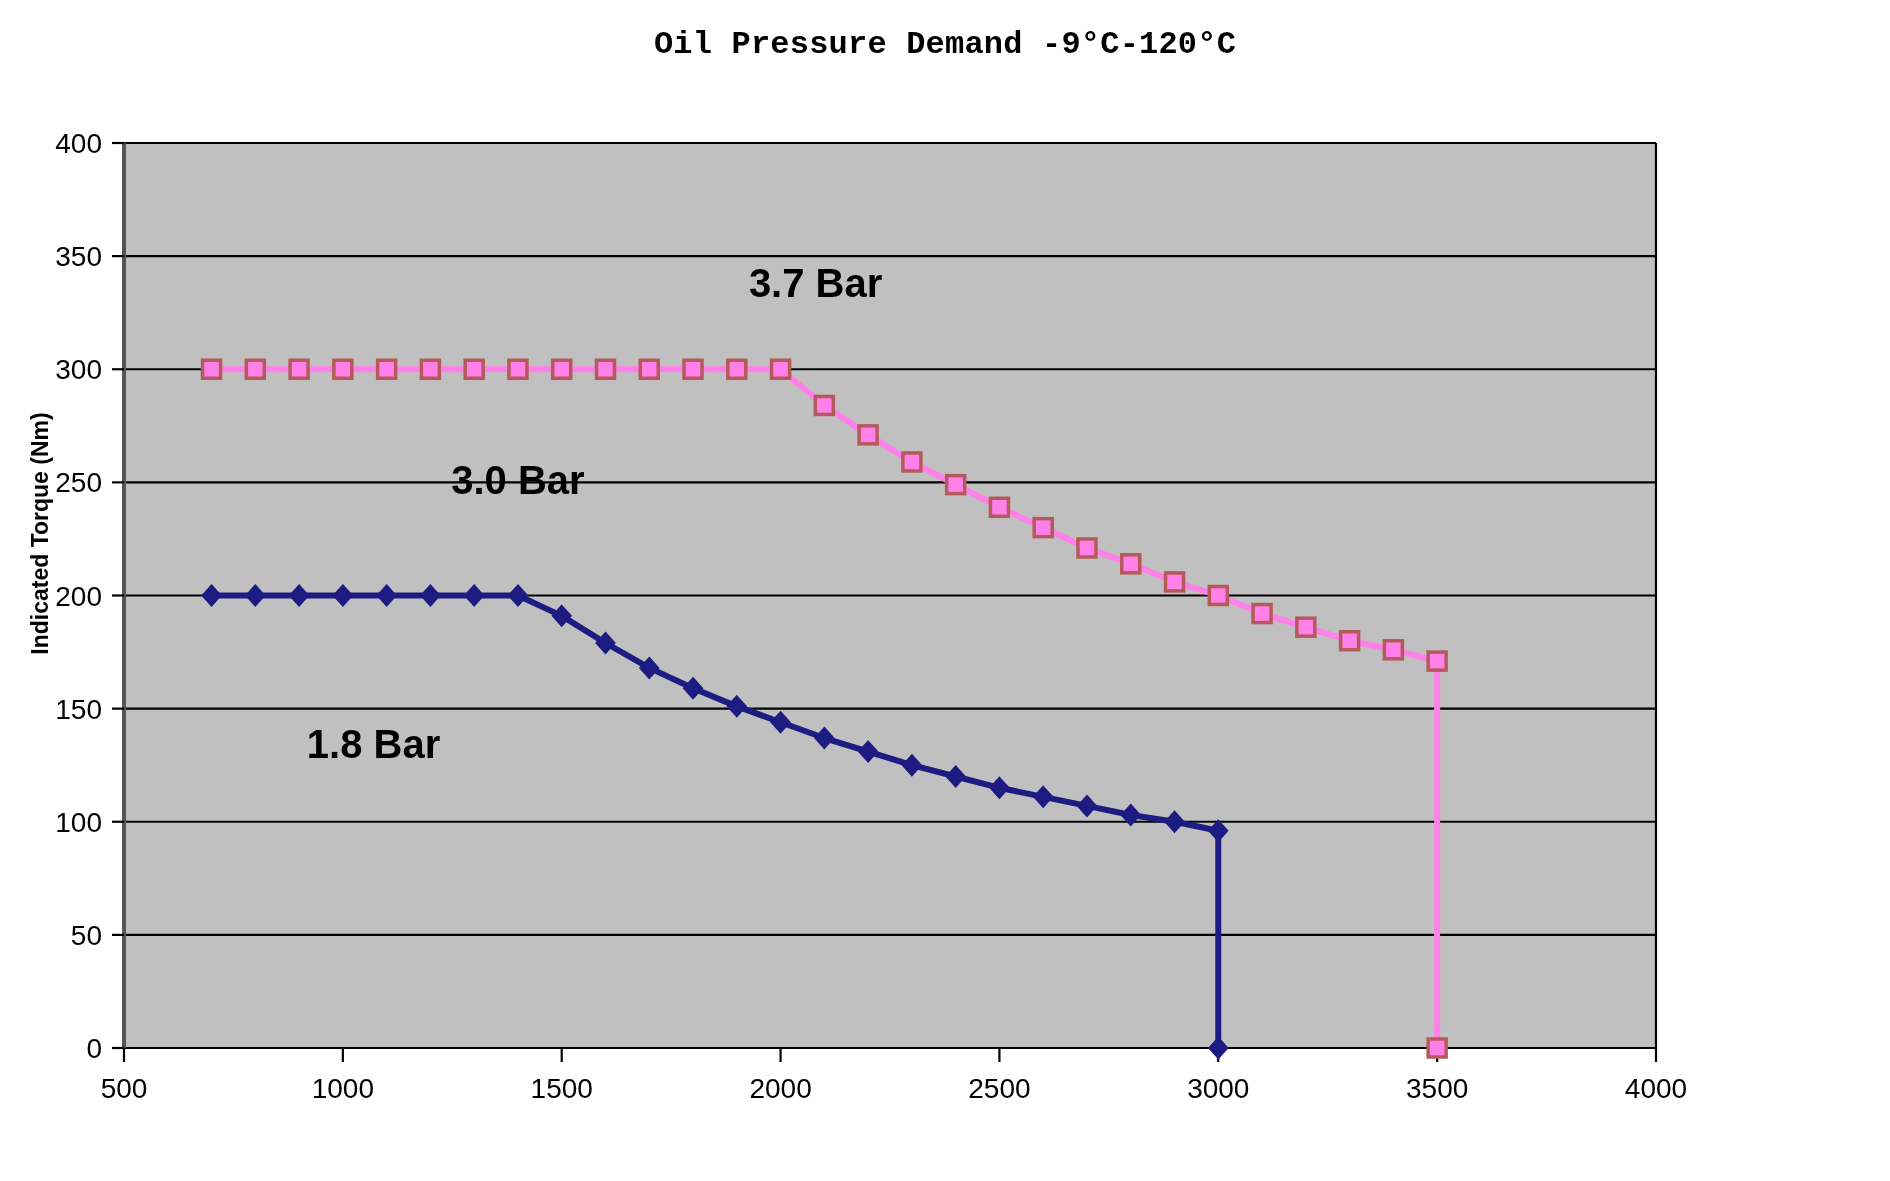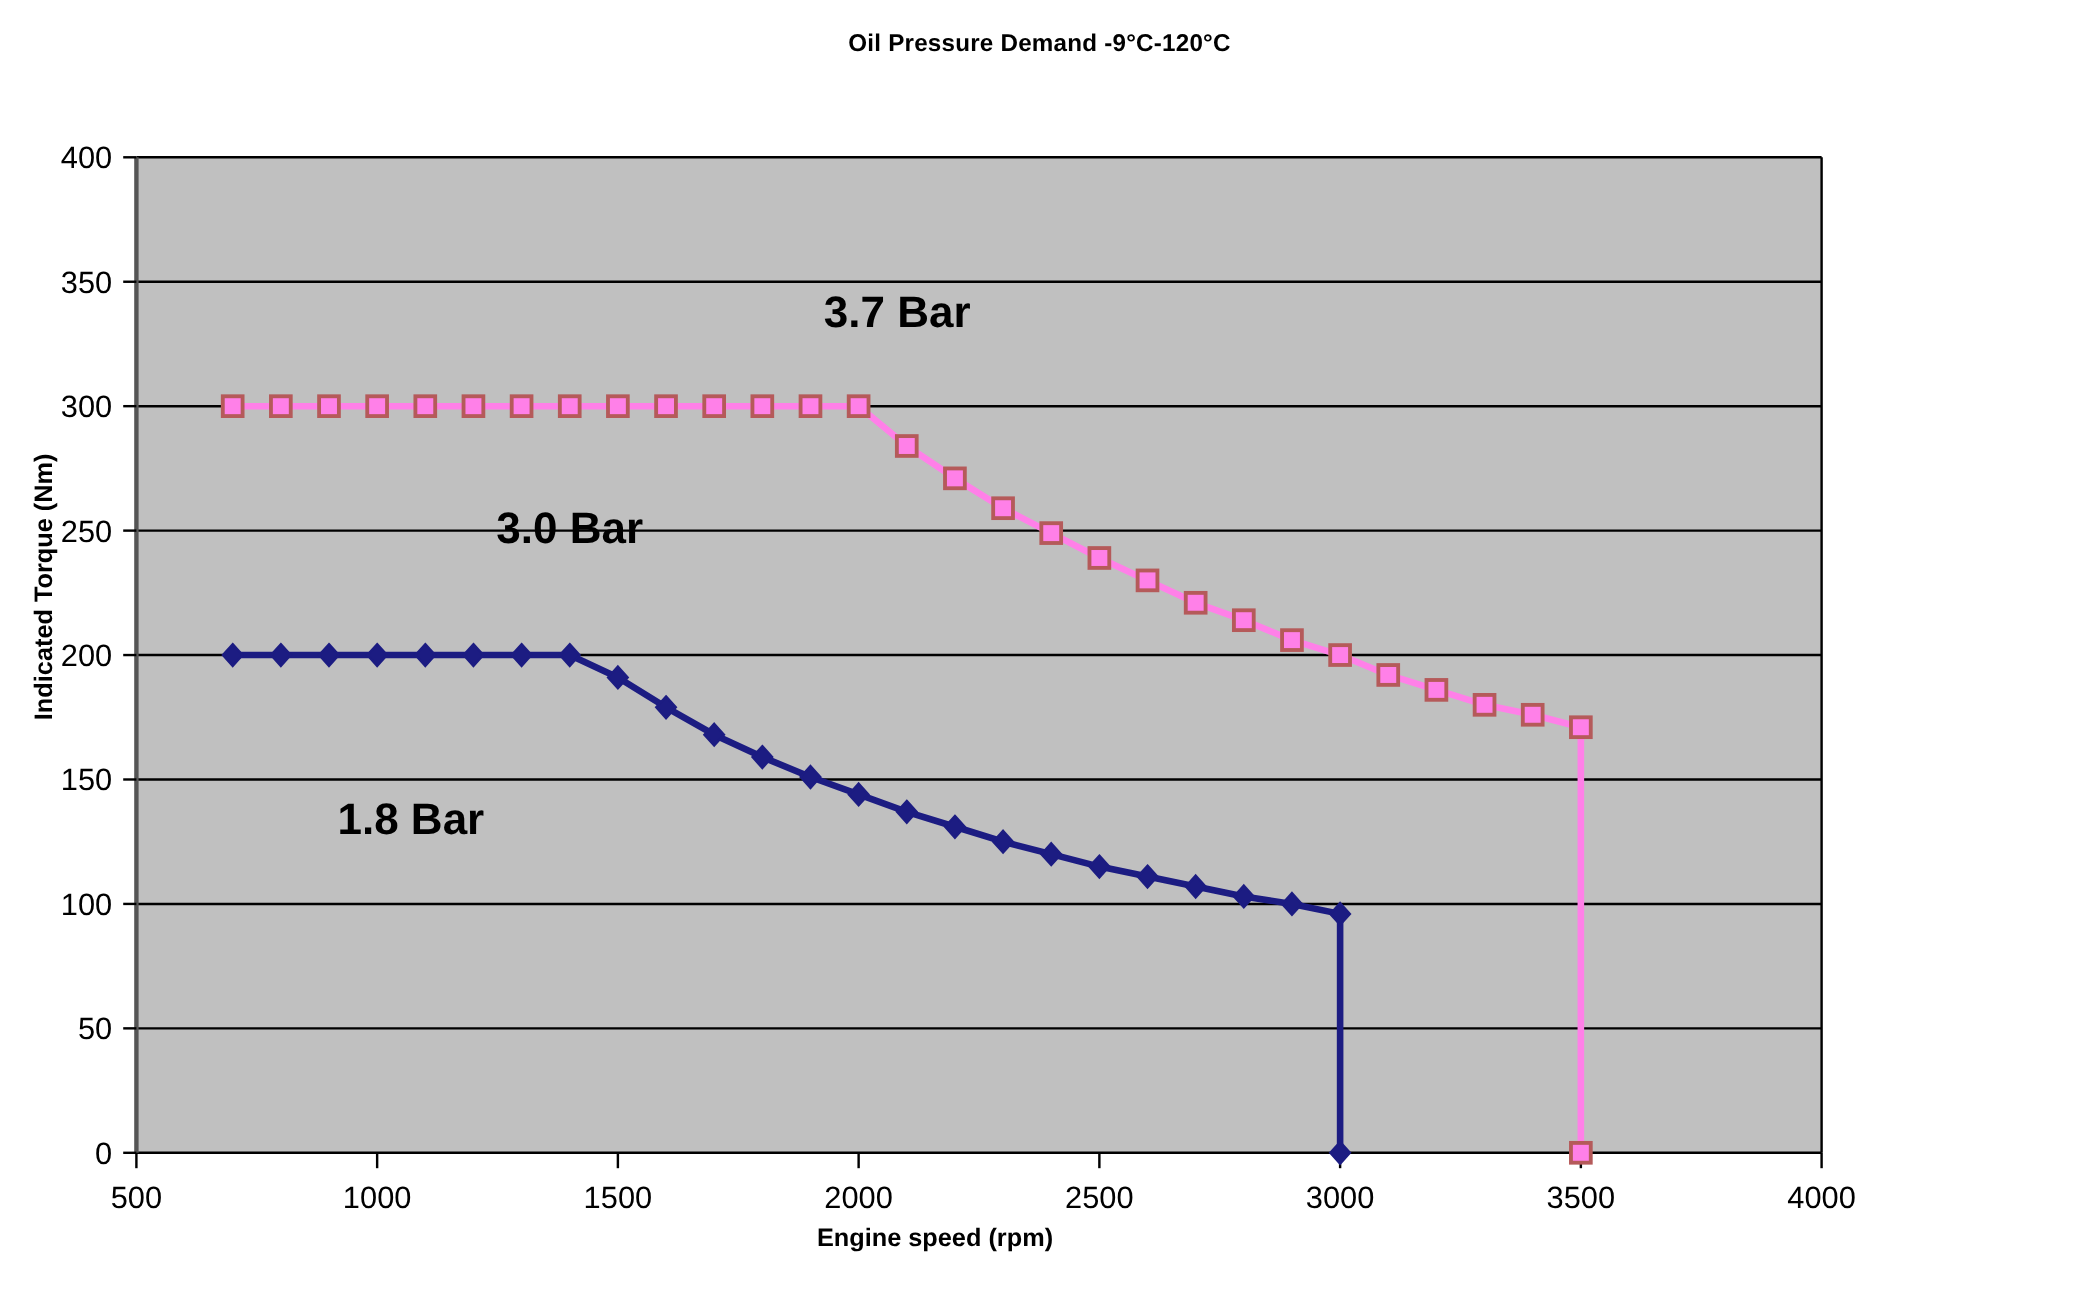--- a/index.html
+++ b/index.html
@@ -18,24 +18,25 @@
     left: 0; top: 0;
     width: 1890px; height: 1181px;
     background: #ffffff;
   }
 
   #chart-title {
     position: absolute;
     left: 0; top: 26px;
     width: 1890px;
     text-align: center;
-    font-size: 22px;
+    font-size: 32px;
     font-weight: bold;
     color: #000000;
     letter-spacing: 0.2px;
+    font-family: Liberation Mono, monospace;
   }
 
   #plot-svg {
     position: absolute;
     left: 0; top: 0;
   }
 
   .axis-title {
     position: absolute;
     font-size: 23px;
@@ -172,15 +173,14 @@
         <rect x="1428.142857142857" y="652.1125" width="18" height="18" fill="#ff80e8" stroke="#b55a5a" stroke-width="3.5"></rect>
         <rect x="1428.142857142857" y="1039" width="18" height="18" fill="#ff80e8" stroke="#b55a5a" stroke-width="3.5"></rect>
         <text x="815.5885714285714" y="296.85" text-anchor="middle" font-family="&quot;Liberation Sans&quot;, sans-serif" font-size="40" font-weight="bold" fill="#000000">3.7 Bar</text>
         <text x="517.9428571428571" y="493.6875" text-anchor="middle" font-family="&quot;Liberation Sans&quot;, sans-serif" font-size="40" font-weight="bold" fill="#000000">3.0 Bar</text>
         <text x="373.4971428571429" y="758.4" text-anchor="middle" font-family="&quot;Liberation Sans&quot;, sans-serif" font-size="40" font-weight="bold" fill="#000000">1.8 Bar</text>
       </g>
   </svg>
 
   <div class="axis-title" id="y-axis-title">Indicated Torque (Nm)</div>
 
-  <div class="axis-title" id="x-axis-title">Engine speed (rpm)</div>
 
 </div>
 
 </body></html>

